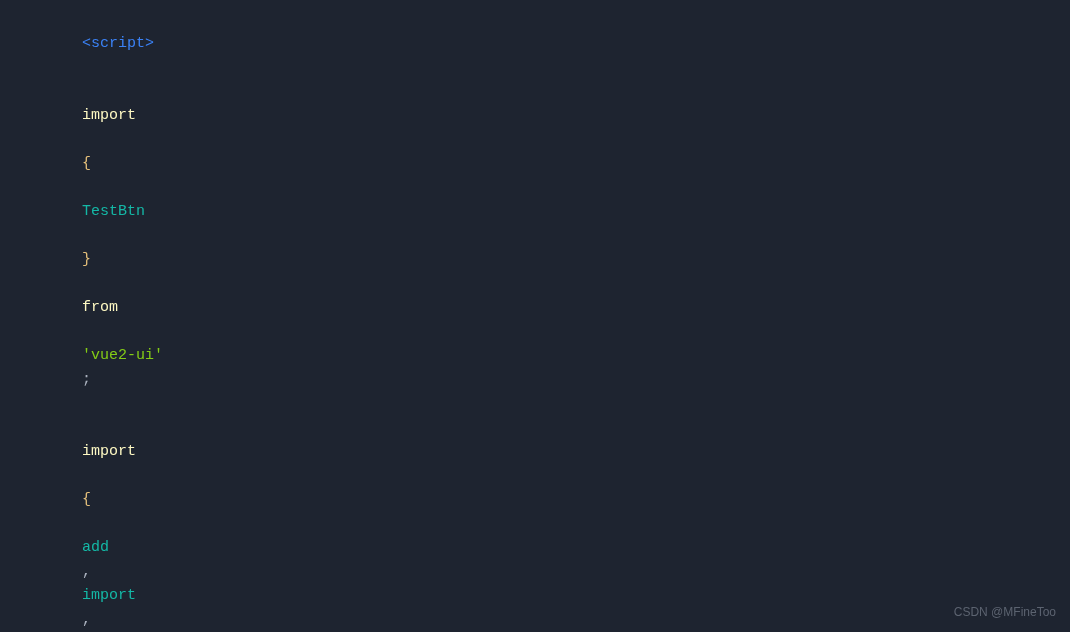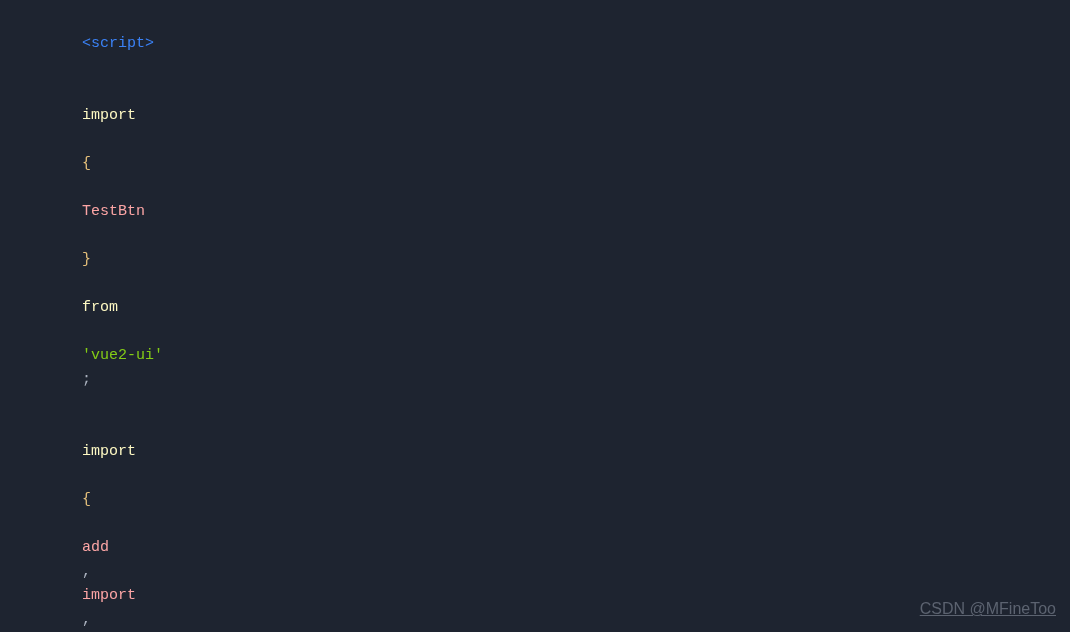--- a/index.html
+++ b/index.html
@@ -26,34 +26,33 @@
       padding: 0 0 0 10px;
       position: relative;
       white-space: pre;
     }
     .line-content {
       flex: 1;
       padding-left: 8px;
     }
     
     .kw { color: #fef9c3; } 
-    .fn { color: #fca5a5; } 
+    .fn { color: #14b8a6; } 
     .str { color: #84cc16; } 
     .punct { color: #abb2bf; }
     .plain { color: #abb2bf; }
     .bracket2 { color: #e5c07b; }
 
     .watermark {
       position: absolute;
       bottom: 10px;
       right: 14px;
       color: #5c6370;
-      font-size: 16px;
+      font-size: 12px;
       font-family: Arial, sans-serif;
-      text-decoration: underline;
     }
 
     .script-tag { color: #3b82f6; }
   </style>
 </head>
 <body>
 
 <div class="code-container">
 
   <div class="line">

